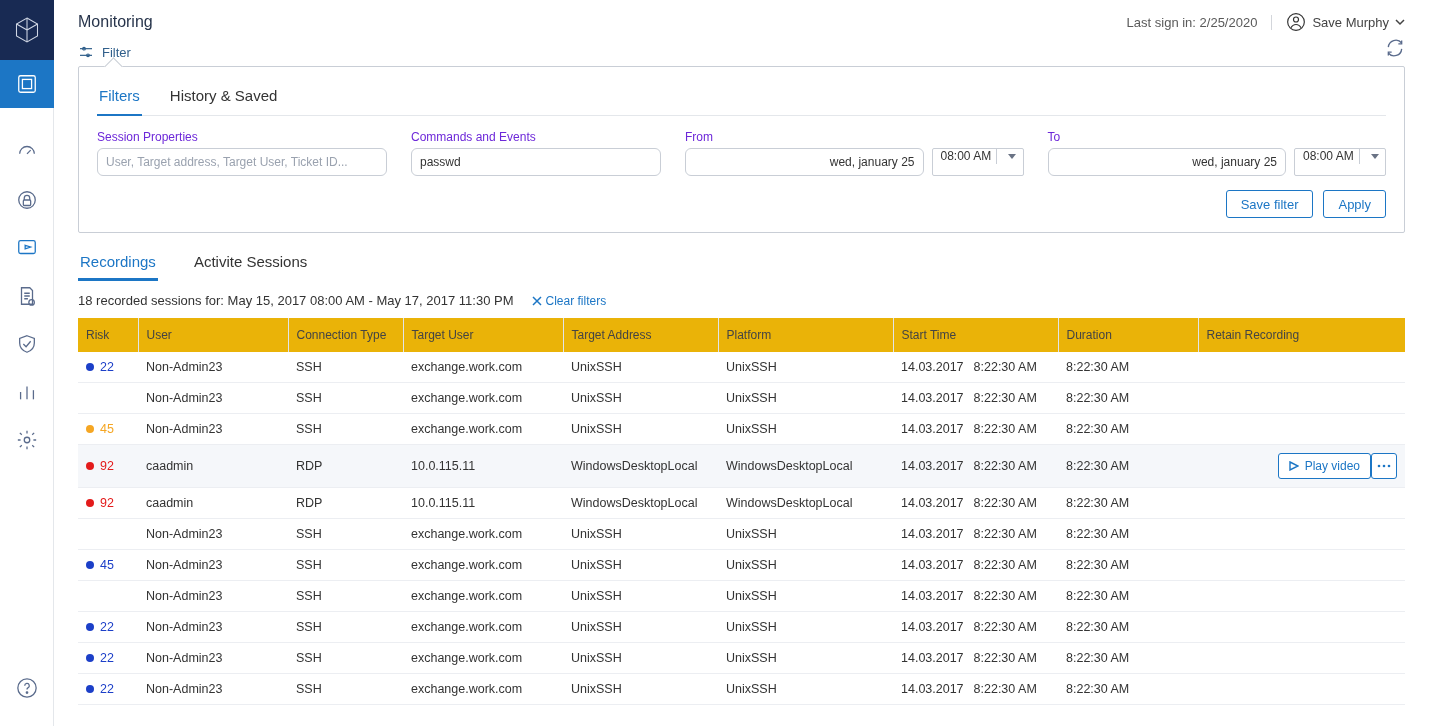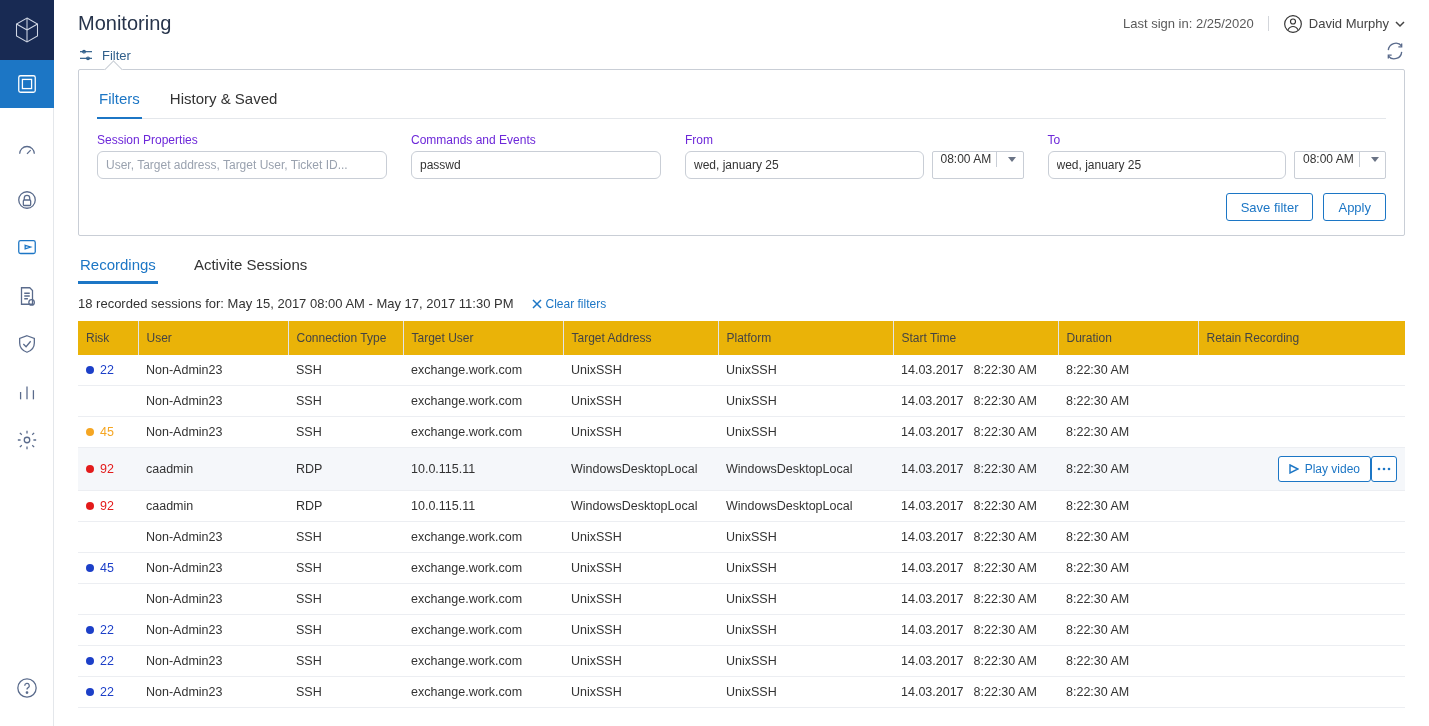--- a/index.html
+++ b/index.html
@@ -9,39 +9,39 @@
   .logo-box svg{stroke:#cfd6e4;}
   .nav-icons{display:flex;flex-direction:column;align-items:center;gap:0;flex:1;}
   .nav-item{width:54px;height:48px;display:flex;align-items:center;justify-content:center;cursor:pointer;}
   .nav-item svg{stroke:#5a6b8c;fill:none;stroke-width:1.4;}
   .nav-item.active{background:#1c76c5;}
   .nav-item.active svg{stroke:#fff;}
   .nav-item.sub-active svg{stroke:#1c76c5;}
   .help-area{margin-top:auto;margin-bottom:14px;}
   .main{flex:1;display:flex;flex-direction:column;background:#fff;}
   .header{display:flex;align-items:center;padding:12px 24px 6px 24px;}
-  .page-title{font-size:20px;font-weight:400;color:#27344b;}
+  .page-title{font-size:16px;font-weight:400;color:#27344b;}
   .header-right{margin-left:auto;display:flex;align-items:center;gap:14px;font-size:13px;color:#444;}
   .signin{color:#5a5a5a;padding-right:14px;border-right:1px solid #d3d6db;}
   .user-chip{display:flex;align-items:center;gap:6px;cursor:pointer;}
   .filter-toggle{display:inline-flex;align-items:center;gap:8px;margin:6px 0 6px 24px;cursor:pointer;color:#305f8b;}
   .filter-toggle svg{stroke:#305f8b;}
   .refresh{margin-left:auto;margin-right:24px;cursor:pointer;}
   .toggle-row{display:flex;}
   .filter-panel{margin:0 24px 16px 24px;border:1px solid #c9ced6;border-radius:2px;padding:14px 18px 14px 18px;position:relative;}
   .filter-panel:before{content:"";position:absolute;top:-7px;left:28px;width:12px;height:12px;background:#fff;border-left:1px solid #c9ced6;border-top:1px solid #c9ced6;transform:rotate(45deg);}
   .tabs{display:flex;gap:26px;border-bottom:1px solid #e4e7eb;margin-bottom:14px;}
   .tab{padding:6px 2px 10px 2px;font-size:15px;color:#333;cursor:pointer;}
   .tab.active{color:#1c76c5;border-bottom:2px solid #1c76c5;margin-bottom:-1px;}
   .filter-grid{display:grid;grid-template-columns:290px 250px 1fr 1fr;gap:20px 24px;align-items:flex-start;}
   .ffield label{font-size:12px;color:#6d28d9;display:block;margin-bottom:4px;}
   .tinput{width:100%;height:28px;border:1px solid #c9ced6;border-radius:6px;padding:0 8px;font-size:12px;color:#333;}
   .tinput::placeholder{color:#9aa2af;}
   .ddrow{display:flex;gap:8px;}
-  .ddrow .tinput{flex:1;}
+  .ddrow .tinput{flex:1;text-align:right;}
   .time-sel{width:92px;height:28px;border:1px solid #c9ced6;border-radius:2px;display:flex;align-items:center;padding:0 6px 12px 8px;font-size:12px;color:#333;cursor:pointer;}
   .time-sel span.caret{margin-left:auto;border-left:4px solid transparent;border-right:4px solid transparent;border-top:5px solid #6a7385;}
   .time-sel span.sep{width:1px;height:16px;background:#c9ced6;margin:0 6px 0 auto;}
   .filter-actions{display:flex;gap:10px;justify-content:flex-end;margin-top:14px;}
   .btn{height:28px;padding:0 14px;font-size:13px;border-radius:3px;cursor:pointer;background:#fff;}
   .btn-outline{border:1px solid #1c76c5;color:#1c76c5;}
   .content{padding:0 24px;}
   .view-tabs{display:flex;gap:34px;}
   .view-tab{font-size:15px;color:#333;padding:4px 2px 8px 2px;cursor:pointer;}
   .view-tab.active{color:#1c76c5;border-bottom:3px solid #1c76c5;}
@@ -141,21 +141,21 @@
   <div class="header">
     <div class="page-title">Monitoring</div>
     <div class="header-right">
       <span class="signin">Last sign in: 2/25/2020</span>
       <div class="user-chip">
         <svg width="20" height="20" viewBox="0 0 24 24" fill="none" stroke="#333" stroke-width="1.4">
             <circle cx="12" cy="12" r="10"></circle>
             <circle cx="12" cy="9" r="3"></circle>
             <path d="M6 19c1.5-3 4-4 6-4s4.5 1 6 4"></path>
           </svg>
-        <span>David Murphy</span>
+        <span>Save Murphy</span>
         <svg width="10" height="10" viewBox="0 0 10 10">
             <path d="M1 3l4 4 4-4" fill="none" stroke="#444" stroke-width="1.5"></path>
           </svg>
       </div>
     </div>
   </div>
 
   <div class="toggle-row">
     <div class="filter-toggle">
       <svg width="16" height="16" viewBox="0 0 24 24" fill="none" stroke-width="1.8">

